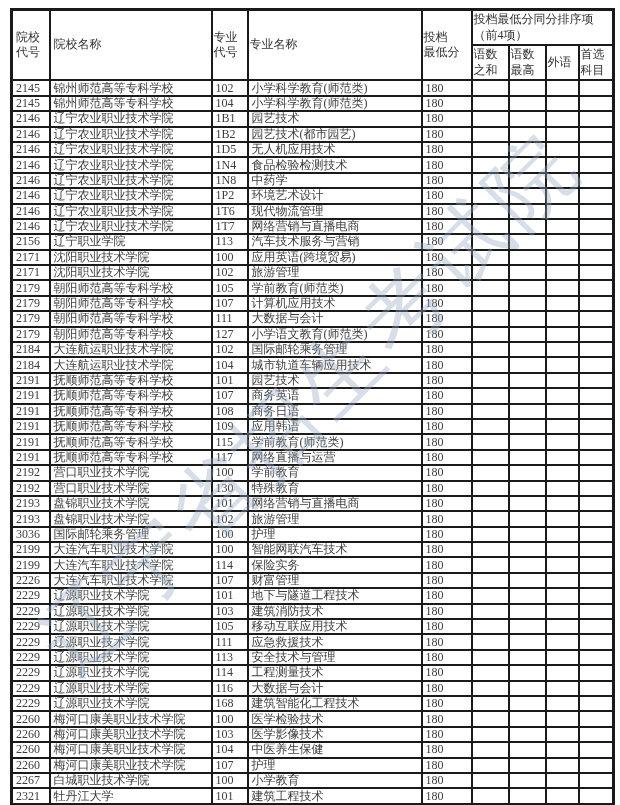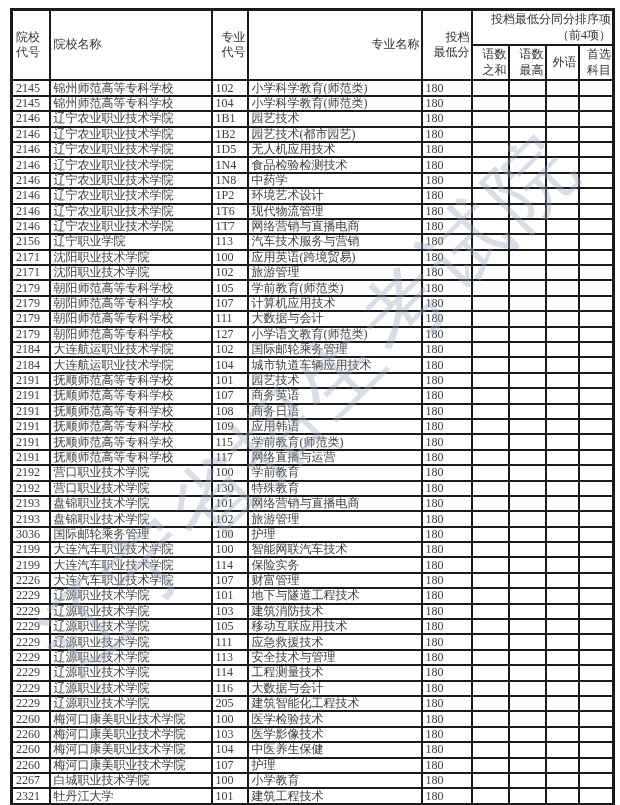--- a/index.html
+++ b/index.html
@@ -28,21 +28,21 @@
   }
   .score-table th, .score-table td {
     border: 2px solid #1a1a1a;
     overflow: hidden;
     white-space: nowrap;
   }
   .score-table th {
     font-weight: normal;
     font-size: 12px;
     color: #333333;
-    text-align: right;
+    text-align: left;
     white-space: pre-line;
     line-height: 1.3;
     padding: 1px 1px;
   }
   .score-table th.al { text-align: left; padding-left: 3px; }
   .score-table thead tr.h1 th { height: 30px; }
   .score-table thead tr.h2 th { height: 29px; }
   .score-table td {
     font-size: 12px;
     color: #3c3c3c;
@@ -553,21 +553,21 @@
           <td>大数据与会计</td>
           <td>180</td>
           <td></td>
           <td></td>
           <td></td>
           <td></td>
         </tr>
         <tr>
           <td>2229</td>
           <td>辽源职业技术学院</td>
-          <td>205</td>
+          <td>168</td>
           <td>建筑智能化工程技术</td>
           <td>180</td>
           <td></td>
           <td></td>
           <td></td>
           <td></td>
         </tr>
         <tr>
           <td>2260</td>
           <td>梅河口康美职业技术学院</td>

